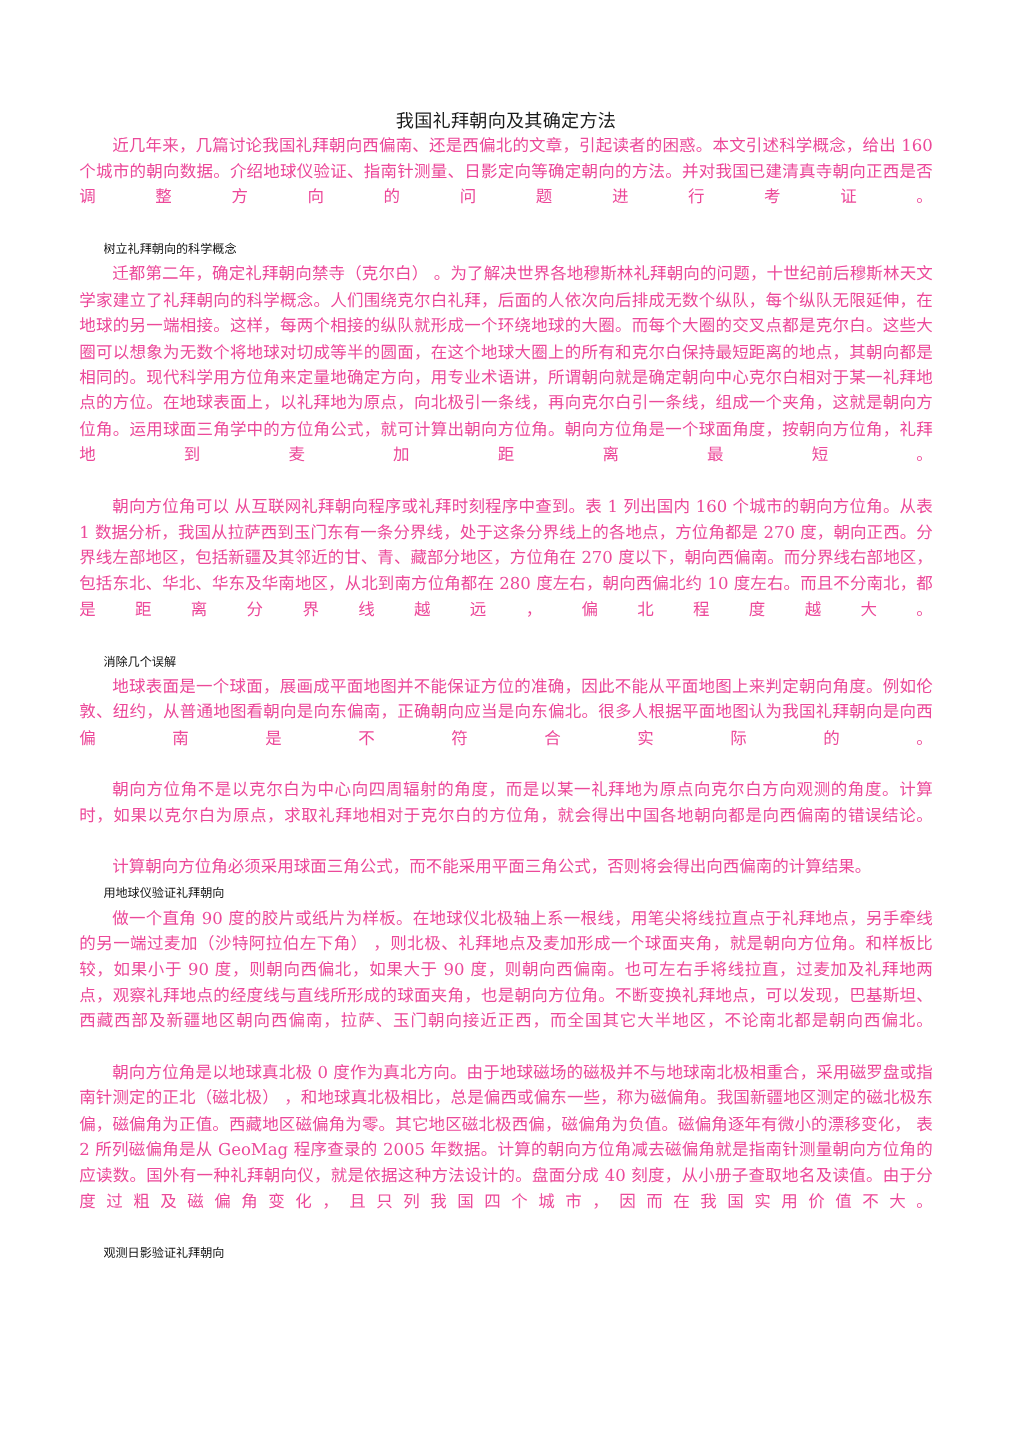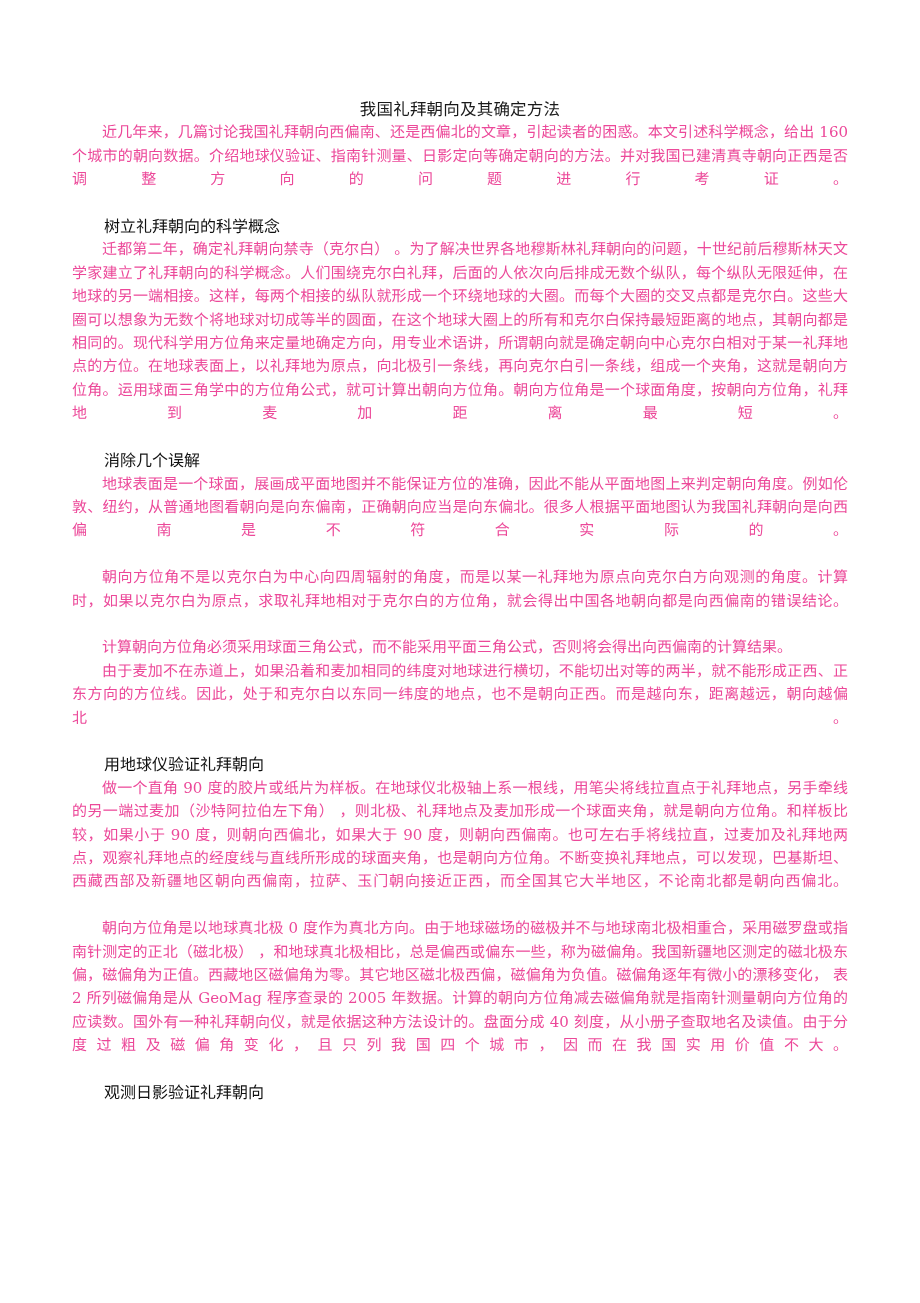--- a/index.html
+++ b/index.html
@@ -49,21 +49,21 @@
     line-height: 23.4px;
     text-align: justify;
     text-justify: inter-ideograph;
     text-indent: 2em;
     color: #ec4899;
     word-break: break-all;
   }
 
   p.heading {
     margin: 0;
-    font-size: 16px;
+    font-size: 11px;
     line-height: 23.4px;
     text-indent: 2em;
     text-align: left;
     color: #111111;
   }
 
   
   p.para:after {
     content: "";
     display: inline-block;
@@ -78,30 +78,30 @@
   <div class="doc-body">
 
     <h1 class="doc-title">我国礼拜朝向及其确定方法</h1>
 
     <p class="para">近几年来，几篇讨论我国礼拜朝向西偏南、还是西偏北的文章，引起读者的困惑。本文引述科学概念，给出 160 个城市的朝向数据。介绍地球仪验证、指南针测量、日影定向等确定朝向的方法。并对我国已建清真寺朝向正西是否调整方向的问题进行考证。</p>
 
     <p class="heading">树立礼拜朝向的科学概念</p>
 
     <p class="para">迁都第二年，确定礼拜朝向禁寺（克尔白） 。为了解决世界各地穆斯林礼拜朝向的问题，十世纪前后穆斯林天文学家建立了礼拜朝向的科学概念。人们围绕克尔白礼拜，后面的人依次向后排成无数个纵队，每个纵队无限延伸，在地球的另一端相接。这样，每两个相接的纵队就形成一个环绕地球的大圈。而每个大圈的交叉点都是克尔白。这些大圈可以想象为无数个将地球对切成等半的圆面，在这个地球大圈上的所有和克尔白保持最短距离的地点，其朝向都是相同的。现代科学用方位角来定量地确定方向，用专业术语讲，所谓朝向就是确定朝向中心克尔白相对于某一礼拜地点的方位。在地球表面上，以礼拜地为原点，向北极引一条线，再向克尔白引一条线，组成一个夹角，这就是朝向方位角。运用球面三角学中的方位角公式，就可计算出朝向方位角。朝向方位角是一个球面角度，按朝向方位角，礼拜地到麦加距离最短。</p>
 
+    <p class="para">朝向方位角可以 从互联网礼拜朝向程序或礼拜时刻程序中查到。表 1 列出国内 160 个城市的朝向方位角。从表 1 数据分析，我国从拉萨西到玉门东有一条分界线，处于这条分界线上的各地点，方位角都是 270 度，朝向正西。分界线左部地区，包括新疆及其邻近的甘、青、藏部分地区，方位角在 270 度以下，朝向西偏南。而分界线右部地区，包括东北、华北、华东及华南地区，从北到南方位角都在 280 度左右，朝向西偏北约 10 度左右。而且不分南北，都是距离分界线越远，偏北程度越大。</p>
 
     <p class="heading">消除几个误解</p>
 
     <p class="para">地球表面是一个球面，展画成平面地图并不能保证方位的准确，因此不能从平面地图上来判定朝向角度。例如伦敦、纽约，从普通地图看朝向是向东偏南，正确朝向应当是向东偏北。很多人根据平面地图认为我国礼拜朝向是向西偏南是不符合实际的。</p>
 
     <p class="para">朝向方位角不是以克尔白为中心向四周辐射的角度，而是以某一礼拜地为原点向克尔白方向观测的角度。计算时，如果以克尔白为原点，求取礼拜地相对于克尔白的方位角，就会得出中国各地朝向都是向西偏南的错误结论。</p>
 
     <p class="para nostretch">计算朝向方位角必须采用球面三角公式，而不能采用平面三角公式，否则将会得出向西偏南的计算结果。</p>
 
-    <p class="para">由于麦加不在赤道上，如果沿着和麦加相同的纬度对地球进行横切，不能切出对等的两半，就不能形成正西、正东方向的方位线。因此，处于和克尔白以东同一纬度的地点，也不是朝向正西。而是越向东，距离越远，朝向越偏北。</p>
 
     <p class="heading">用地球仪验证礼拜朝向</p>
 
     <p class="para">做一个直角 90 度的胶片或纸片为样板。在地球仪北极轴上系一根线，用笔尖将线拉直点于礼拜地点，另手牵线的另一端过麦加（沙特阿拉伯左下角） ，则北极、礼拜地点及麦加形成一个球面夹角，就是朝向方位角。和样板比较，如果小于 90 度，则朝向西偏北，如果大于 90 度，则朝向西偏南。也可左右手将线拉直，过麦加及礼拜地两点，观察礼拜地点的经度线与直线所形成的球面夹角，也是朝向方位角。不断变换礼拜地点，可以发现，巴基斯坦、西藏西部及新疆地区朝向西偏南，拉萨、玉门朝向接近正西，而全国其它大半地区，不论南北都是朝向西偏北。</p>
 
 
     <p class="para">朝向方位角是以地球真北极 0 度作为真北方向。由于地球磁场的磁极并不与地球南北极相重合，采用磁罗盘或指南针测定的正北（磁北极） ，和地球真北极相比，总是偏西或偏东一些，称为磁偏角。我国新疆地区测定的磁北极东偏，磁偏角为正值。西藏地区磁偏角为零。其它地区磁北极西偏，磁偏角为负值。磁偏角逐年有微小的漂移变化， 表 2 所列磁偏角是从 GeoMag 程序查录的 2005 年数据。计算的朝向方位角减去磁偏角就是指南针测量朝向方位角的应读数。国外有一种礼拜朝向仪，就是依据这种方法设计的。盘面分成 40 刻度，从小册子查取地名及读值。由于分度过粗及磁偏角变化，且只列我国四个城市，因而在我国实用价值不大。</p>
 
     <p class="heading">观测日影验证礼拜朝向</p>
 

